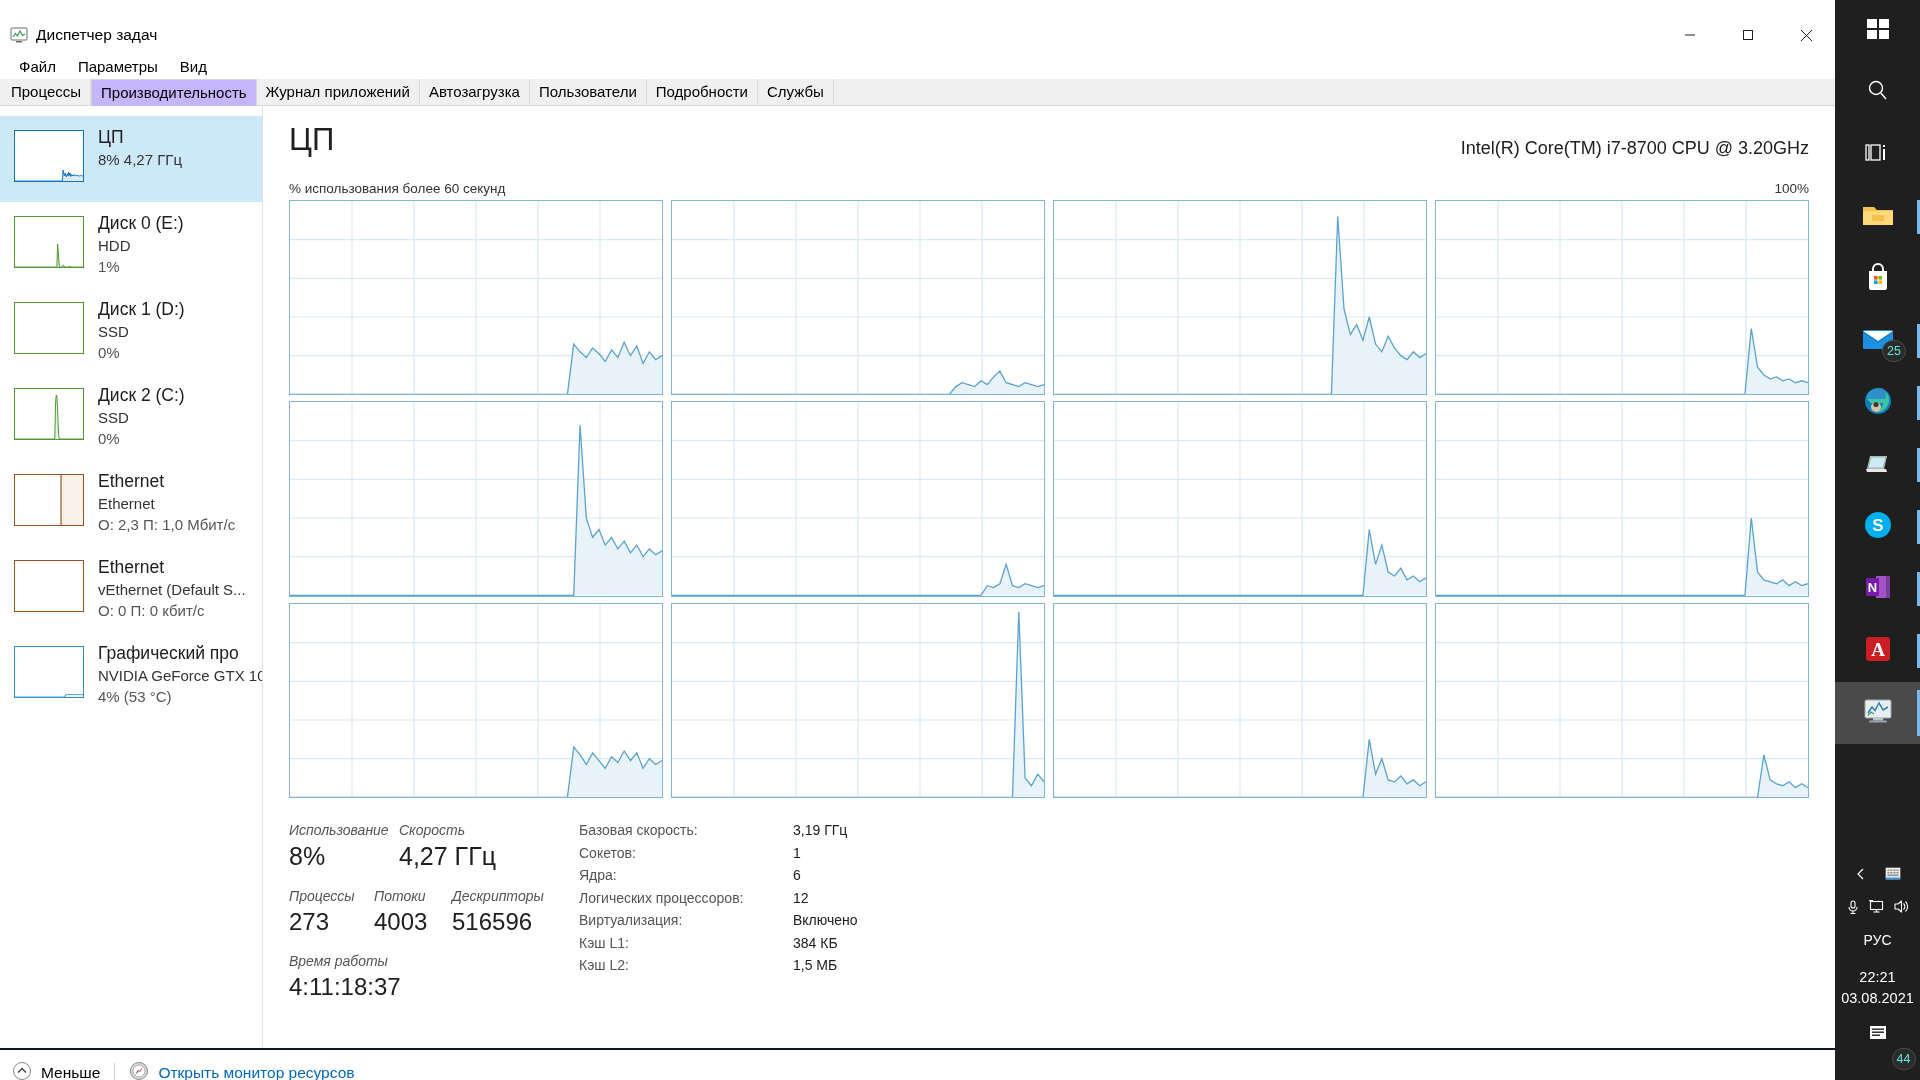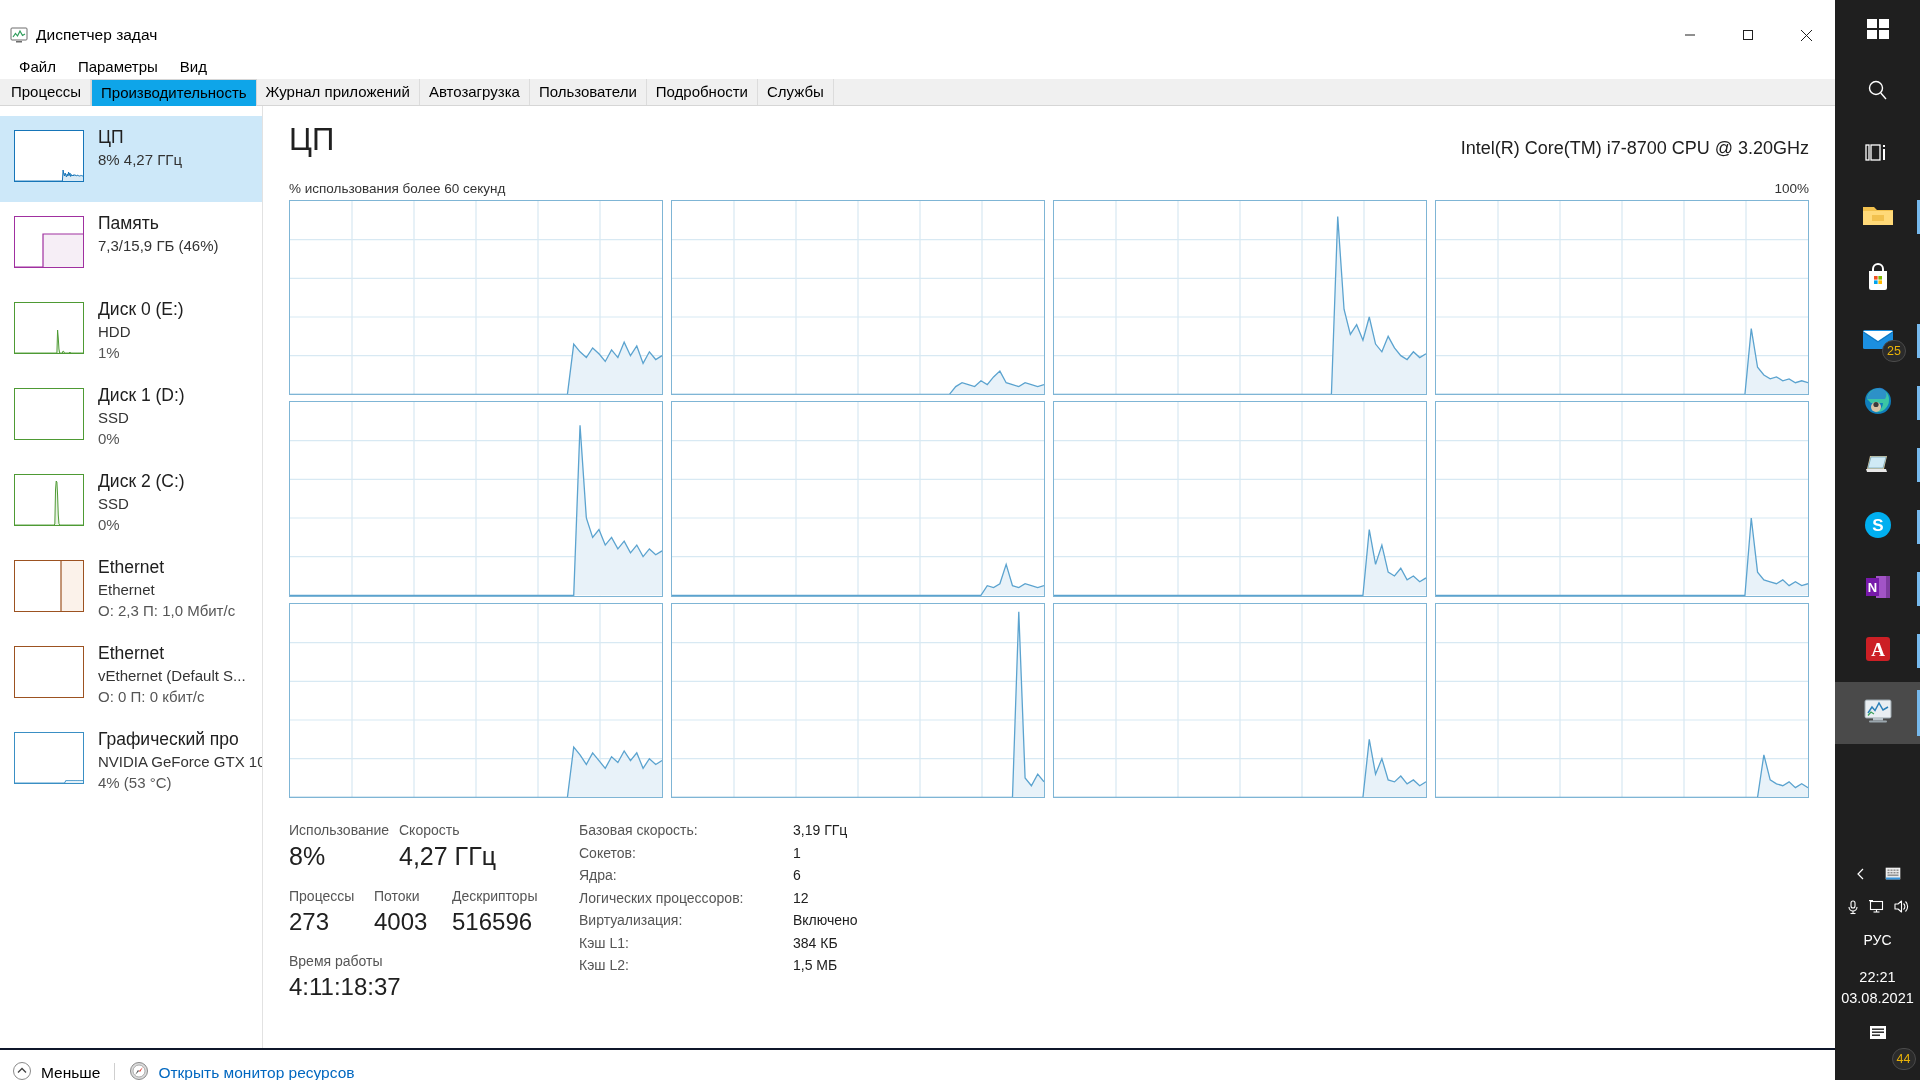--- a/index.html
+++ b/index.html
@@ -65,21 +65,21 @@
   }
   .tab {
     font-size: 15px; color: #000;
     height: 26px; line-height: 25px;
     padding: 0 9px;
     background: #f0f0f0;
     border-right: 1px solid #dcdcdc;
     white-space: nowrap;
   }
   .tab.active {
-    background: #0ea5e9;
+    background: #c4b5fd;
     border-left: 1px solid #d6d6d6;
     border-right: 1px solid #d6d6d6;
     border-top: 1px solid #d6d6d6;
     margin-bottom: -1px;
     height: 27px; line-height: 25px;
   }
 
   
   #body { flex: 1 1 auto; display: flex; min-height: 0; }
 
@@ -147,21 +147,21 @@
 
   
   #stats {
     margin-top: 22px;
     display: flex;
     flex: 1 1 auto;
   }
   #stats-left { width: 290px; flex: 0 0 290px; }
   .stat-row { display: flex; margin-bottom: 14px; }
   .stat-block { }
-  .stat-label { font-size: 14px; color: #555; line-height: 1.5; }
+  .stat-label { font-size: 14px; color: #555; line-height: 1.5; font-style: italic; }
   .stat-value { font-size: 25px; color: #202020; line-height: 1.25; }
   .stat-value.sm { font-size: 24px; }
 
   #stats-right { flex: 1 1 auto; padding-top: 2px; }
   .spec-row { display: flex; margin-bottom: 6.5px; align-items: flex-end; }
   .spec-key { width: 190px; flex: 0 0 190px; font-size: 14px; color: #555; }
   .spec-val { font-size: 14px; color: #202020; margin-left: 24px; }
 
   
   #footer {
@@ -198,21 +198,21 @@
   }
   .tb-icon.active::after {
     content: ""; position: absolute; right: 0; top: 8px;
     width: 3px; height: 46px; background: #76b9ed;
   }
   .badge {
     position: absolute;
     right: 14px; bottom: 10px;
     min-width: 22px; height: 22px;
     border-radius: 11px;
-    background: #2b2b2b; color: #eab308;
+    background: #2b2b2b; color: #5eead4;
     font-size: 12.5px;
     display: flex; align-items: center; justify-content: center;
     border: 1px solid #4a4a4a;
     padding: 0 4px;
   }
   #tb-spacer { flex: 1 1 auto; }
   #tray-chevron-row {
     width: 85px; height: 34px;
     display: flex; align-items: center; justify-content: space-around;
     padding: 0 10px;
@@ -297,32 +297,20 @@
           <div class="res-item selected">
             <div class="res-thumb" style="border: 1px solid rgb(22, 117, 184);">
               <svg viewBox="0 0 68 50" preserveAspectRatio="none">
                 <path d="M0.00,50.00 L0.69,50.00 L1.37,50.00 L2.06,50.00 L2.75,50.00 L3.43,50.00 L4.12,50.00 L4.81,50.00 L5.49,50.00 L6.18,50.00 L6.87,50.00 L7.56,50.00 L8.24,50.00 L8.93,50.00 L9.62,50.00 L10.30,50.00 L10.99,50.00 L11.68,50.00 L12.36,50.00 L13.05,50.00 L13.74,50.00 L14.42,50.00 L15.11,50.00 L15.80,50.00 L16.48,50.00 L17.17,50.00 L17.86,50.00 L18.55,50.00 L19.23,50.00 L19.92,50.00 L20.61,50.00 L21.29,50.00 L21.98,50.00 L22.67,50.00 L23.35,50.00 L24.04,50.00 L24.73,50.00 L25.41,50.00 L26.10,50.00 L26.79,50.00 L27.47,50.00 L28.16,50.00 L28.85,50.00 L29.54,50.00 L30.22,50.00 L30.91,50.00 L31.60,50.00 L32.28,50.00 L32.97,50.00 L33.66,50.00 L34.34,50.00 L35.03,50.00 L35.72,50.00 L36.40,50.00 L37.09,50.00 L37.78,50.00 L38.46,50.00 L39.15,50.00 L39.84,50.00 L40.53,50.00 L41.21,50.00 L41.90,50.00 L42.59,50.00 L43.27,50.00 L43.96,50.00 L44.65,50.00 L45.33,50.00 L46.02,50.00 L46.71,50.00 L47.39,50.00 L48.08,39.00 L48.77,43.00 L49.45,45.00 L50.14,42.00 L50.83,44.50 L51.52,46.00 L52.20,43.00 L52.89,45.00 L53.58,41.00 L54.26,44.50 L54.95,42.00 L55.64,45.50 L56.32,43.50 L57.01,45.00 L57.70,44.00 L58.38,45.00 L59.07,43.50 L59.76,44.50 L60.44,44.00 L61.13,45.00 L61.82,44.50 L62.51,44.00 L63.19,45.00 L63.88,44.50 L64.57,45.00 L65.25,44.50 L65.94,45.00 L66.63,44.50 L67.31,45.00 L68.00,44.50 L68,50 L0,50 Z" fill="#d9eaf5"></path>
                 <path d="M0.00,50.00 L0.69,50.00 L1.37,50.00 L2.06,50.00 L2.75,50.00 L3.43,50.00 L4.12,50.00 L4.81,50.00 L5.49,50.00 L6.18,50.00 L6.87,50.00 L7.56,50.00 L8.24,50.00 L8.93,50.00 L9.62,50.00 L10.30,50.00 L10.99,50.00 L11.68,50.00 L12.36,50.00 L13.05,50.00 L13.74,50.00 L14.42,50.00 L15.11,50.00 L15.80,50.00 L16.48,50.00 L17.17,50.00 L17.86,50.00 L18.55,50.00 L19.23,50.00 L19.92,50.00 L20.61,50.00 L21.29,50.00 L21.98,50.00 L22.67,50.00 L23.35,50.00 L24.04,50.00 L24.73,50.00 L25.41,50.00 L26.10,50.00 L26.79,50.00 L27.47,50.00 L28.16,50.00 L28.85,50.00 L29.54,50.00 L30.22,50.00 L30.91,50.00 L31.60,50.00 L32.28,50.00 L32.97,50.00 L33.66,50.00 L34.34,50.00 L35.03,50.00 L35.72,50.00 L36.40,50.00 L37.09,50.00 L37.78,50.00 L38.46,50.00 L39.15,50.00 L39.84,50.00 L40.53,50.00 L41.21,50.00 L41.90,50.00 L42.59,50.00 L43.27,50.00 L43.96,50.00 L44.65,50.00 L45.33,50.00 L46.02,50.00 L46.71,50.00 L47.39,50.00 L48.08,39.00 L48.77,43.00 L49.45,45.00 L50.14,42.00 L50.83,44.50 L51.52,46.00 L52.20,43.00 L52.89,45.00 L53.58,41.00 L54.26,44.50 L54.95,42.00 L55.64,45.50 L56.32,43.50 L57.01,45.00 L57.70,44.00 L58.38,45.00 L59.07,43.50 L59.76,44.50 L60.44,44.00 L61.13,45.00 L61.82,44.50 L62.51,44.00 L63.19,45.00 L63.88,44.50 L64.57,45.00 L65.25,44.50 L65.94,45.00 L66.63,44.50 L67.31,45.00 L68.00,44.50" fill="none" stroke="#1675b8" stroke-width="1"></path>
               </svg>
             </div>
             <div class="res-text">
               <div class="res-title">ЦП</div>
               <div class="res-sub">8%  4,27 ГГц</div>
-            </div>
-          </div>
-          <div class="res-item">
-            <div class="res-thumb" style="border: 1px solid rgb(160, 48, 160);">
-              <svg viewBox="0 0 68 50" preserveAspectRatio="none">
-                <rect x="28" y="17" width="40" height="33" fill="#f6eef6"></rect>
-                <path d="M0,50 L28,50 L28,17 L68,17" fill="none" stroke="#a030a0" stroke-width="1.2"></path>
-              </svg>
-            </div>
-            <div class="res-text">
-              <div class="res-title">Память</div>
-              <div class="res-sub">7,3/15,9 ГБ (46%)</div>
             </div>
           </div>
           <div class="res-item">
             <div class="res-thumb" style="border: 1px solid rgb(78, 154, 52);">
               <svg viewBox="0 0 68 50" preserveAspectRatio="none">
                 <path d="M0.00,50.00 L0.69,50.00 L1.37,50.00 L2.06,50.00 L2.75,50.00 L3.43,50.00 L4.12,50.00 L4.81,50.00 L5.49,50.00 L6.18,50.00 L6.87,50.00 L7.56,50.00 L8.24,50.00 L8.93,50.00 L9.62,50.00 L10.30,50.00 L10.99,50.00 L11.68,50.00 L12.36,50.00 L13.05,50.00 L13.74,50.00 L14.42,50.00 L15.11,50.00 L15.80,50.00 L16.48,50.00 L17.17,50.00 L17.86,50.00 L18.55,50.00 L19.23,50.00 L19.92,50.00 L20.61,50.00 L21.29,50.00 L21.98,50.00 L22.67,50.00 L23.35,50.00 L24.04,50.00 L24.73,50.00 L25.41,50.00 L26.10,50.00 L26.79,50.00 L27.47,50.00 L28.16,50.00 L28.85,50.00 L29.54,50.00 L30.22,50.00 L30.91,50.00 L31.60,50.00 L32.28,50.00 L32.97,50.00 L33.66,50.00 L34.34,50.00 L35.03,50.00 L35.72,50.00 L36.40,50.00 L37.09,50.00 L37.78,50.00 L38.46,50.00 L39.15,50.00 L39.84,50.00 L40.53,50.00 L41.21,50.00 L41.90,50.00 L42.59,27.00 L43.27,35.00 L43.96,46.00 L44.65,50.00 L45.33,50.00 L46.02,50.00 L46.71,50.00 L47.39,50.00 L48.08,48.00 L48.77,48.50 L49.45,50.00 L50.14,50.00 L50.83,50.00 L51.52,50.00 L52.20,50.00 L52.89,50.00 L53.58,50.00 L54.26,50.00 L54.95,49.00 L55.64,50.00 L56.32,50.00 L57.01,50.00 L57.70,50.00 L58.38,50.00 L59.07,50.00 L59.76,50.00 L60.44,50.00 L61.13,50.00 L61.82,50.00 L62.51,50.00 L63.19,50.00 L63.88,50.00 L64.57,50.00 L65.25,50.00 L65.94,50.00 L66.63,50.00 L67.31,50.00 L68.00,50.00 L68,50 L0,50 Z" fill="#e9f3e4"></path>
                 <path d="M0.00,50.00 L0.69,50.00 L1.37,50.00 L2.06,50.00 L2.75,50.00 L3.43,50.00 L4.12,50.00 L4.81,50.00 L5.49,50.00 L6.18,50.00 L6.87,50.00 L7.56,50.00 L8.24,50.00 L8.93,50.00 L9.62,50.00 L10.30,50.00 L10.99,50.00 L11.68,50.00 L12.36,50.00 L13.05,50.00 L13.74,50.00 L14.42,50.00 L15.11,50.00 L15.80,50.00 L16.48,50.00 L17.17,50.00 L17.86,50.00 L18.55,50.00 L19.23,50.00 L19.92,50.00 L20.61,50.00 L21.29,50.00 L21.98,50.00 L22.67,50.00 L23.35,50.00 L24.04,50.00 L24.73,50.00 L25.41,50.00 L26.10,50.00 L26.79,50.00 L27.47,50.00 L28.16,50.00 L28.85,50.00 L29.54,50.00 L30.22,50.00 L30.91,50.00 L31.60,50.00 L32.28,50.00 L32.97,50.00 L33.66,50.00 L34.34,50.00 L35.03,50.00 L35.72,50.00 L36.40,50.00 L37.09,50.00 L37.78,50.00 L38.46,50.00 L39.15,50.00 L39.84,50.00 L40.53,50.00 L41.21,50.00 L41.90,50.00 L42.59,27.00 L43.27,35.00 L43.96,46.00 L44.65,50.00 L45.33,50.00 L46.02,50.00 L46.71,50.00 L47.39,50.00 L48.08,48.00 L48.77,48.50 L49.45,50.00 L50.14,50.00 L50.83,50.00 L51.52,50.00 L52.20,50.00 L52.89,50.00 L53.58,50.00 L54.26,50.00 L54.95,49.00 L55.64,50.00 L56.32,50.00 L57.01,50.00 L57.70,50.00 L58.38,50.00 L59.07,50.00 L59.76,50.00 L60.44,50.00 L61.13,50.00 L61.82,50.00 L62.51,50.00 L63.19,50.00 L63.88,50.00 L64.57,50.00 L65.25,50.00 L65.94,50.00 L66.63,50.00 L67.31,50.00 L68.00,50.00" fill="none" stroke="#4e9a34" stroke-width="1"></path>
               </svg>
             </div>
             <div class="res-text">

